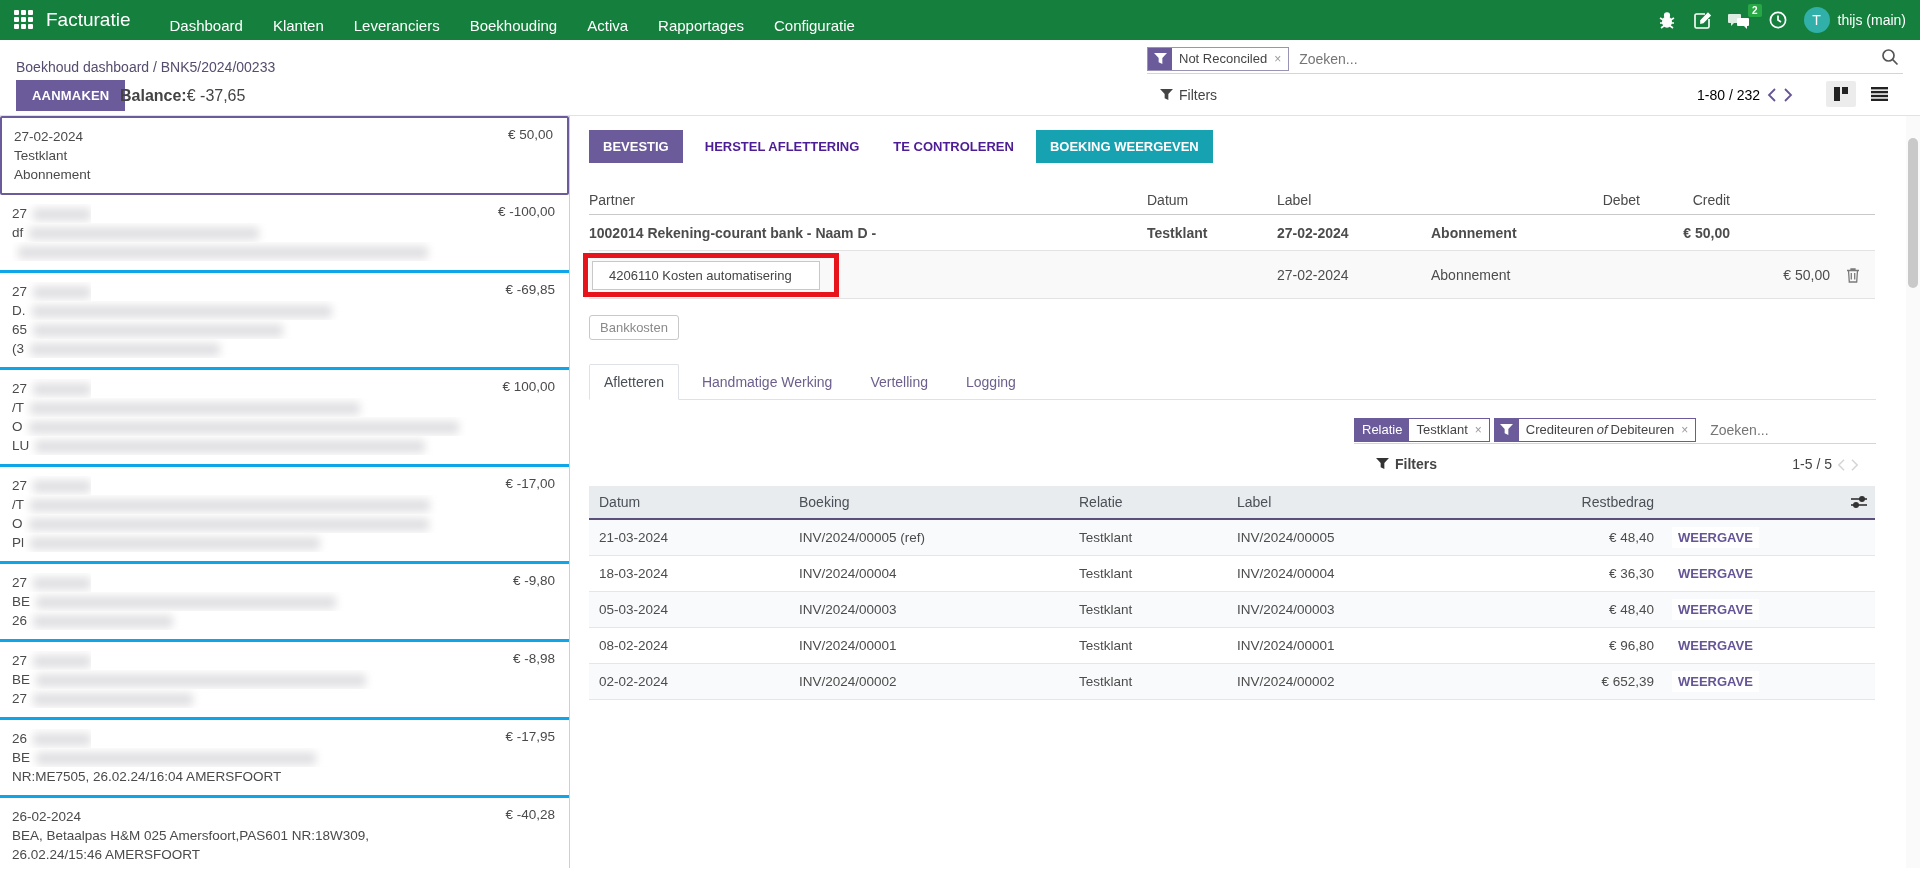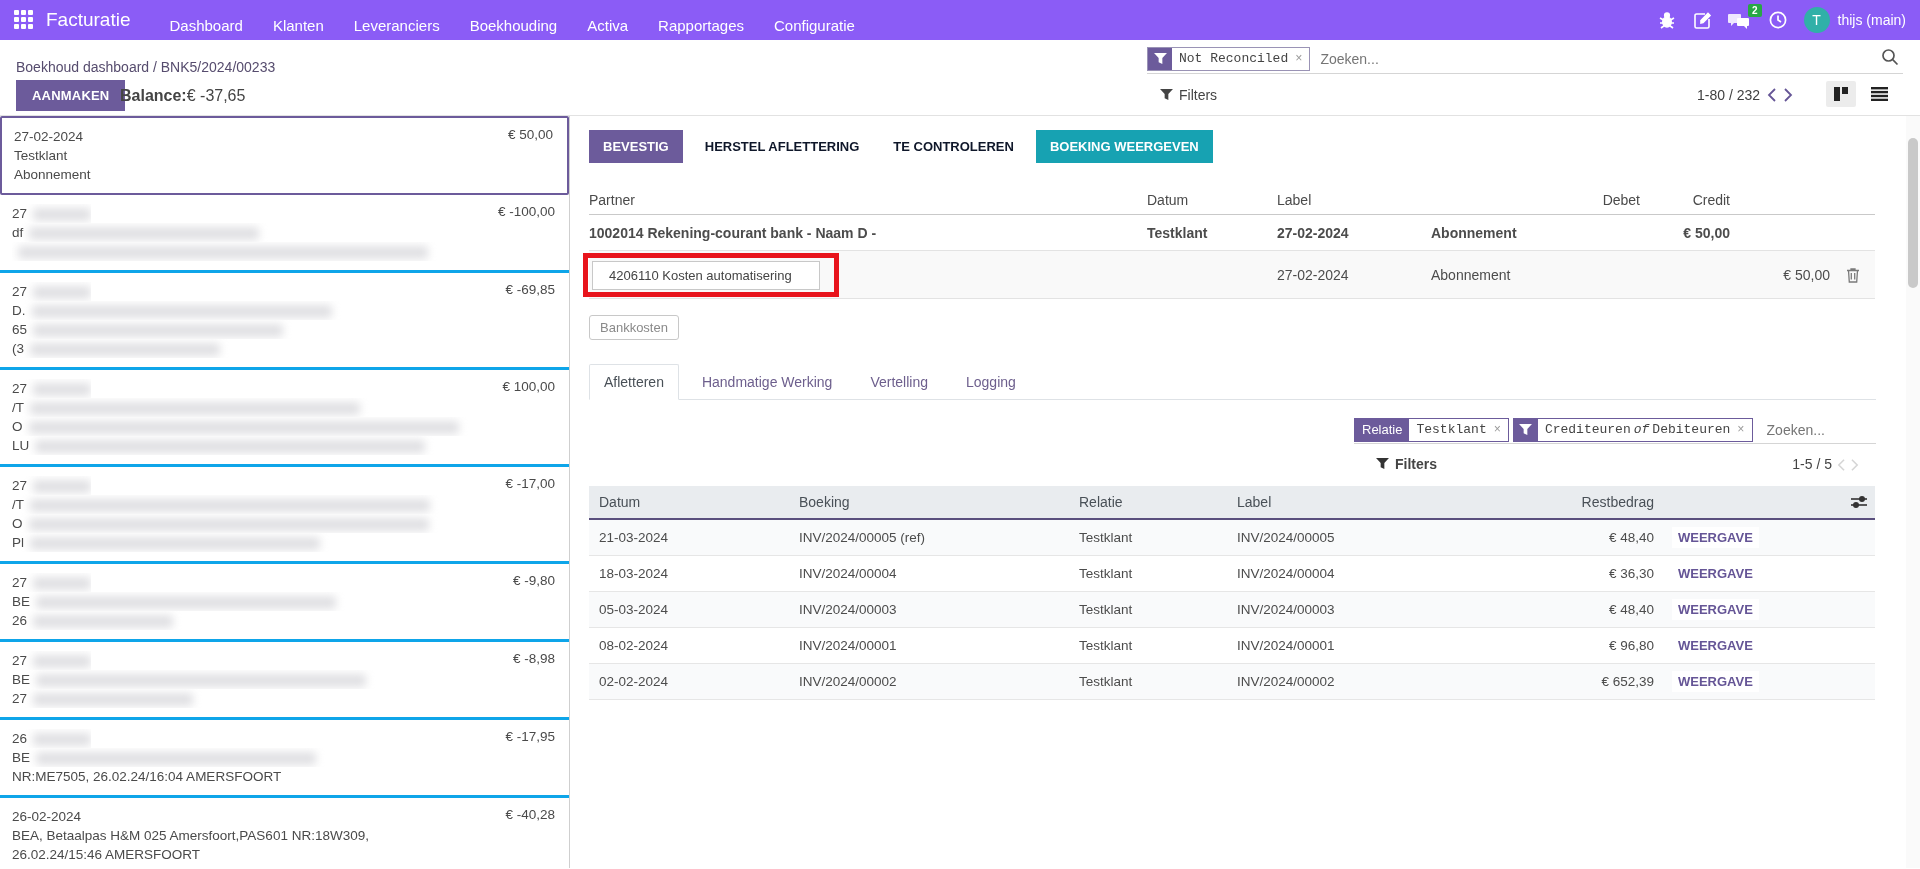--- a/index.html
+++ b/index.html
@@ -1,20 +1,20 @@
 <!DOCTYPE html>
 <html><head>
 <meta charset="utf-8">
 <style>
   * { box-sizing: border-box; margin: 0; padding: 0; }
   html,body { width:1920px; height:869px; overflow:hidden; background:#fff;
     font-family:"Liberation Sans", sans-serif; color:#4c4c4c; }
 
   
-  .topnav { height:40px; background:#8b5cf6; display:flex; align-items:center;
+  .topnav { height:40px; background:#15803d; display:flex; align-items:center;
     color:#fff; padding:0 14px; }
   .apps-icon { width:20px; height:20px; display:grid; grid-template-columns:repeat(3,5px);
     grid-template-rows:repeat(3,5px); gap:2px; margin-right:12px; cursor:pointer; }
   .apps-icon i { background:#fff; border-radius:1px; }
   .brand { font-size:19px; font-weight:500; margin-right:24px; }
   .nav-items { display:flex; align-items:center; height:40px;margin-top:12px; }
   .nav-item { font-size:15px; padding:0 15px; line-height:40px; cursor:pointer; }
   .nav-right { margin-left:auto; display:flex; align-items:center; gap:16px; }
   .nav-ico { position:relative; display:flex; align-items:center; cursor:pointer; }
   .badge { position:absolute; top:-7px; right:-10px; background:#28a745; color:#fff;
@@ -25,34 +25,34 @@
 
   
   .control { position:relative; height:76px; border-bottom:1px solid #e2e2e2; background:#fff; }
   .breadcrumb { position:absolute; left:16px; top:19px; font-size:14px; color:#564C6E; cursor:pointer; }
   .searchbar { position:absolute; left:1147px; top:4px; width:756px; height:30px;
     border-bottom:1px solid #d5d5d5; display:flex; align-items:center; }
   .facet { display:flex; align-items:stretch; border:1px solid #9a93b5; background:#fff;
     font-size:13px; height:24px; }
   .facet-ico { width:24px; background:#6C5B9B; display:flex; align-items:center; justify-content:center; }
   .facet-label { background:#6C5B9B; color:#fff; display:flex; align-items:center; padding:0 7px; }
-  .facet-val { display:flex; align-items:center; padding:0 7px; color:#444; gap:3px;font-family:Liberation Mono, monospace; }
+  .facet-val { display:flex; align-items:center; padding:0 7px; color:#444; gap:3px; }
   .facet-x { color:#999; cursor:pointer; font-size:12px; margin-left:4px; }
   .search-input { border:none; outline:none; flex:1; font-size:14px; padding:0 10px;
     font-family:"Liberation Sans", sans-serif; color:#444; background:transparent; }
   .search-mag { margin-right:4px; cursor:pointer; }
 
   .btn-create { position:absolute; left:16px; top:40px; background:#6C5B9B; color:#fff;
     border:none; font-size:13px; font-weight:bold; padding:8px 16px; cursor:pointer;
     font-family:"Liberation Sans", sans-serif; letter-spacing:.2px; }
   .balance { position:absolute; left:120px; top:47px; font-size:16px; color:#444; }
   .balance b { font-weight:bold; }
   .top-filters { position:absolute; left:1160px; top:47px; font-size:14px; color:#444;
     display:flex; align-items:center; gap:6px; cursor:pointer; }
-  .top-pager { position:absolute; left:1697px; top:47px; font-size:14px; color:#404040;
+  .top-pager { position:absolute; left:1697px; top:47px; font-size:14px; color:#000000;
     display:flex; align-items:center; gap:6px; }
   .chev { cursor:pointer; display:flex; }
   .viewswitch { position:absolute; left:1826px; top:41px; display:flex; gap:8px; align-items:center; }
   .vbtn { padding:5px 7px; border-radius:2px; cursor:pointer; display:flex; }
   .vbtn.active { background:#ececec; }
 
   
   .main { display:flex; height:752px; }
   .left-panel { width:570px; border-right:1px solid #cfcfcf; overflow:hidden; background:#fff; }
   .st-card { padding:9px 14px 9px 12px; border-bottom:3px solid #0ea5e9; background:#fff;
@@ -66,21 +66,21 @@
 
   .right-panel { flex:1; position:relative; background:#fff; padding:6px 44px 0 19px; }
   .scrollstrip { position:absolute; right:0; top:0; bottom:0; width:14px; background:#fafafa; }
   .scrollthumb { position:absolute; right:2px; top:22px; width:10px; height:150px;
     background:#c9c9c9; border-radius:5px; cursor:pointer; }
 
   
   .recon-btns { display:flex; align-items:center; gap:10px; margin-top:8px; }
   .btn-primary { background:#6C5B9B; color:#fff; border:none; font-size:13px; font-weight:bold;
     padding:9px 14px; cursor:pointer; font-family:"Liberation Sans", sans-serif; }
-  .btn-link { background:transparent; color:#0f172a; border:none; font-size:13px; font-weight:bold;
+  .btn-link { background:transparent; color:#4c1d95; border:none; font-size:13px; font-weight:bold;
     padding:9px 12px; cursor:pointer; font-family:"Liberation Sans", sans-serif; }
   .btn-teal { background:#17A2B2; color:#fff; border:none; font-size:13px; font-weight:bold;
     padding:9px 14px; cursor:pointer; font-family:"Liberation Sans", sans-serif; }
 
   
   .t1 { margin-top:22px; width:1286px; font-size:14px; }
   .t1-row { display:grid; grid-template-columns:558px 130px 154px 209px 90px 100px 45px;
     align-items:center; border-bottom:1px solid #e3e3e3; }
   .t1-head { color:#4a4a4a; height:30px; border-bottom:1px solid #c9c9c9; }
   .t1-r1 { font-weight:bold; height:36px; }

